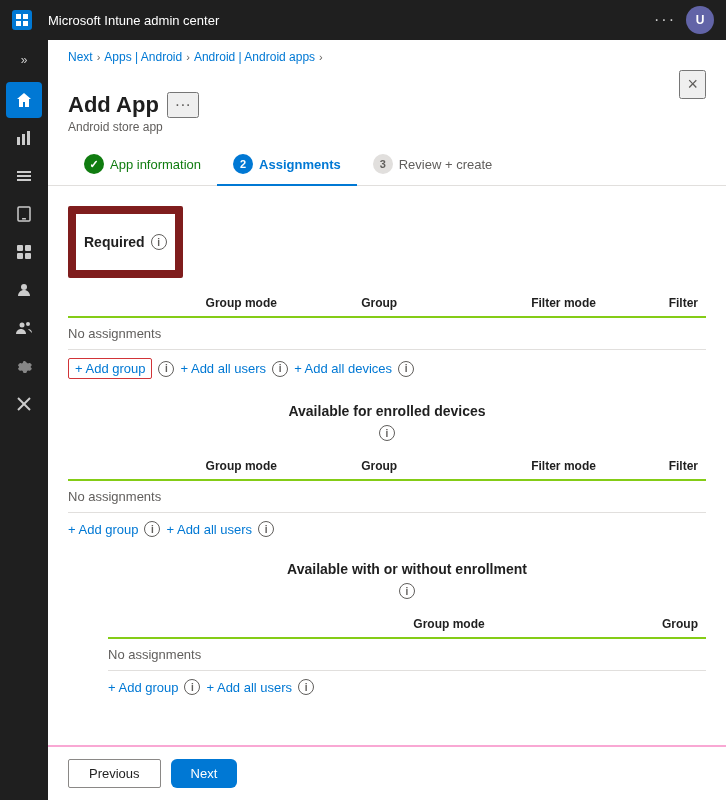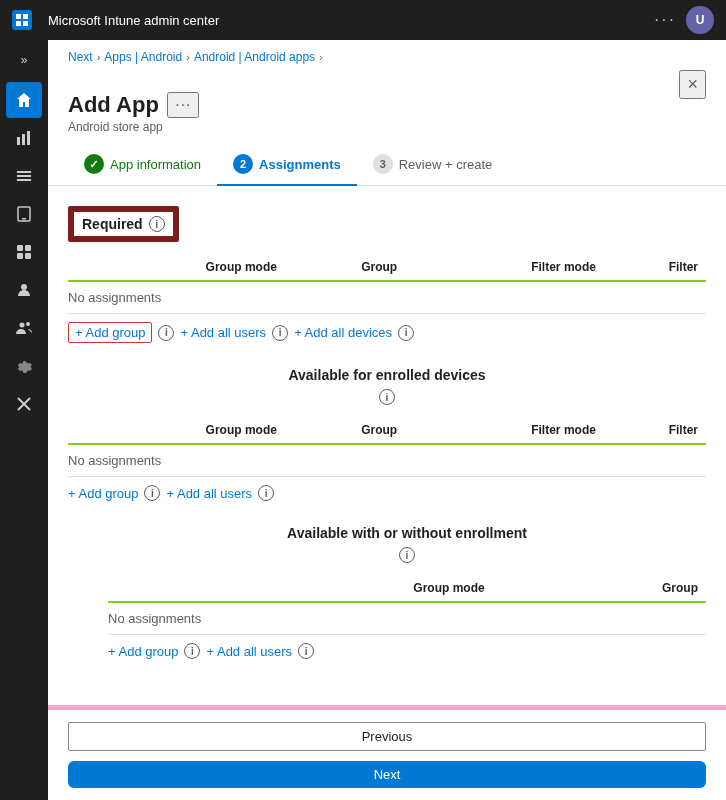--- a/index.html
+++ b/index.html
@@ -131,23 +131,23 @@
     .section-title {
       font-size: 14px;
       font-weight: 700;
       color: #1f1f1f;
       display: flex;
       align-items: center;
       gap: 6px;
       margin-bottom: 12px;
     }
     .section-title.required-border {
-      border: 6px solid #7f1d1d;
+      border: 8px solid #7f1d1d;
       display: inline-flex;
-      padding: 4px 8px;
+      padding: 20px 8px;
       border-radius: 2px;
       text-align: right;
     }
 
     .info-circle {
       display: inline-flex;
       align-items: center;
       justify-content: center;
       width: 16px; height: 16px;
       border: 1.5px solid #605e5c;
@@ -205,25 +205,24 @@
       display: flex;
       align-items: center;
       gap: 6px;
       margin-bottom: 12px;
       flex-direction: column;
     }
 
     
     .page-footer {
       padding: 12px 20px;
-      border-top: 5px solid #f9a8d4;
+      border-top: 2px solid #f9a8d4;
       display: flex;
       gap: 10px;
       background: #fff;
-      flex-direction: column;
     }
     .btn-secondary {
       padding: 6px 20px;
       border: 1px solid #8a8886;
       background: #fff;
       color: #1f1f1f;
       cursor: pointer;
       font-size: 13px;
       border-radius: 2px;
       font-family: inherit;

